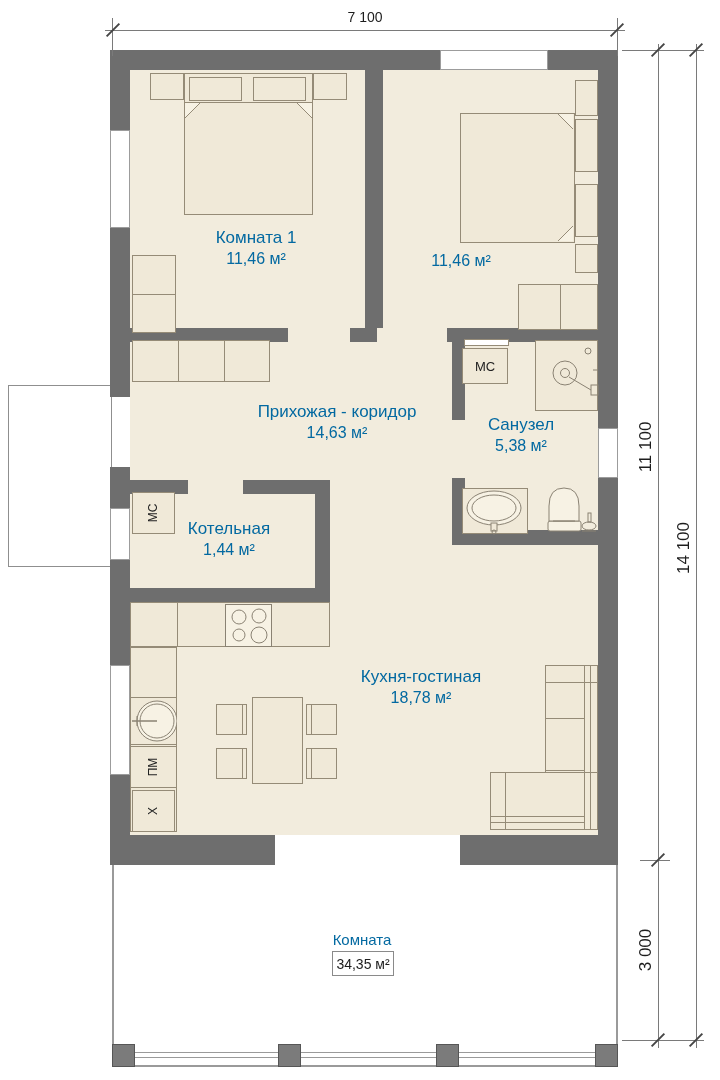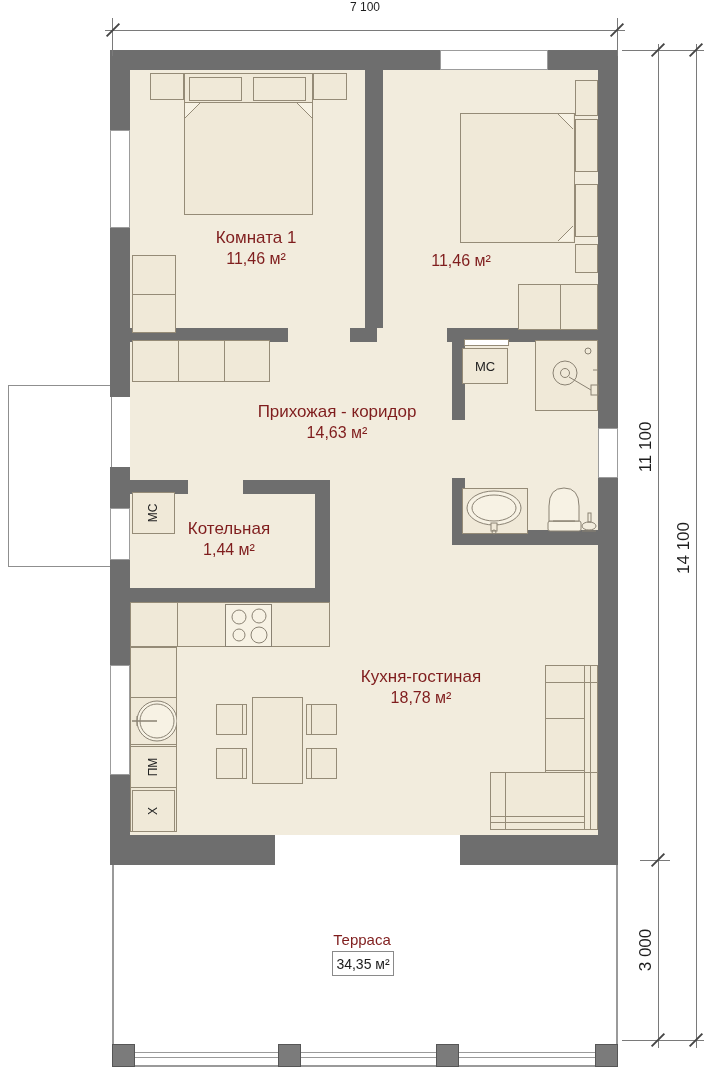--- a/index.html
+++ b/index.html
@@ -5,21 +5,21 @@
 <style>
   html,body{margin:0;padding:0;background:#fff;}
   #stage{position:relative;width:720px;height:1080px;background:#ffffff;overflow:hidden;
          font-family:"Liberation Sans",sans-serif;}
   .abs{position:absolute;}
   .wall{position:absolute;background:#6e6e6e;}
   .floor{position:absolute;background:#f2ecdd;}
   .win{position:absolute;background:#ffffff;border:1px solid #9c9c9c;box-sizing:border-box;}
   .furn{position:absolute;background:#f0e9d8;border:1px solid #958b77;box-sizing:border-box;}
   .fline{position:absolute;background:#958b77;}
-  .lbl{position:absolute;color:#7f1d1d;text-align:center;line-height:1.3;}
+  .lbl{position:absolute;color:#0369a1;text-align:center;line-height:1.3;}
   .roomname{font-size:17px;}
   .roomarea{font-size:16px;}
   .dimline{position:absolute;background:#7a7a7a;}
   .tick{position:absolute;width:18px;height:2px;background:#454545;transform:rotate(-45deg);}
   .dimlbl{position:absolute;color:#1d1d1d;font-size:17px;white-space:nowrap;}
   .vlabel{transform:translate(-50%,-50%) rotate(-90deg);transform-origin:center;}
   .hlabel{transform:translate(-50%,-50%);}
   .boxlbl{position:absolute;display:flex;align-items:center;justify-content:center;
           color:#222;font-size:12px;}
   .rot{transform:rotate(-90deg);white-space:nowrap;}
@@ -198,42 +198,46 @@
     <div class="roomname">Комната 1</div>
     <div class="roomarea">11,46 м²</div>
   </div>
   <div class="lbl" style="left:371px;top:251px;width:180px;">
     <div class="roomarea">11,46 м²</div>
   </div>
   <div class="lbl" style="left:237px;top:401px;width:200px;">
     <div class="roomname">Прихожая - коридор</div>
     <div class="roomarea">14,63 м²</div>
   </div>
+  <div class="lbl" style="left:431px;top:414px;width:180px;">
+    <div class="roomname">Санузел</div>
+    <div class="roomarea">5,38 м²</div>
+  </div>
   <div class="lbl" style="left:139px;top:518px;width:180px;">
     <div class="roomname">Котельная</div>
     <div class="roomarea">1,44 м²</div>
   </div>
   <div class="lbl" style="left:331px;top:666px;width:180px;">
     <div class="roomname">Кухня-гостиная</div>
     <div class="roomarea">18,78 м²</div>
   </div>
   <div class="lbl" style="left:312px;top:930px;width:100px;font-size:15px;">
-    <div>Терраса</div>
+    <div>Комната</div>
   </div>
   <div class="abs" style="left:332px;top:951px;width:60px;height:23px;border:1px solid #8a8a8a;background:#fff;
               display:flex;align-items:center;justify-content:center;font-size:14px;color:#1d1d1d;">
     <span>34,35 м²</span>
   </div>
 
   <div class="dimline" style="left:105px;top:30px;width:520px;height:1px;"></div>
   <div class="dimline" style="left:112px;top:18px;width:1px;height:38px;"></div>
   <div class="dimline" style="left:617px;top:18px;width:1px;height:38px;"></div>
   <div class="tick" style="left:104px;top:29px;"></div>
   <div class="tick" style="left:608px;top:29px;"></div>
-  <div class="dimlbl hlabel" style="left:365px;top:7px;font-size:12px;">7 100</div>
+  <div class="dimlbl hlabel" style="left:365px;top:17px;font-size:14px;">7 100</div>
 
   <div class="dimline" style="left:658px;top:44px;width:1px;height:1004px;"></div>
 
   <div class="dimline" style="left:696px;top:44px;width:1px;height:1004px;"></div>
   <div class="dimline" style="left:622px;top:50px;width:82px;height:1px;"></div>
   <div class="dimline" style="left:640px;top:860px;width:30px;height:1px;"></div>
   <div class="dimline" style="left:622px;top:1040px;width:82px;height:1px;"></div>
   <div class="tick" style="left:649px;top:49px;"></div>
   <div class="tick" style="left:687px;top:49px;"></div>
   <div class="tick" style="left:649px;top:859px;"></div>

